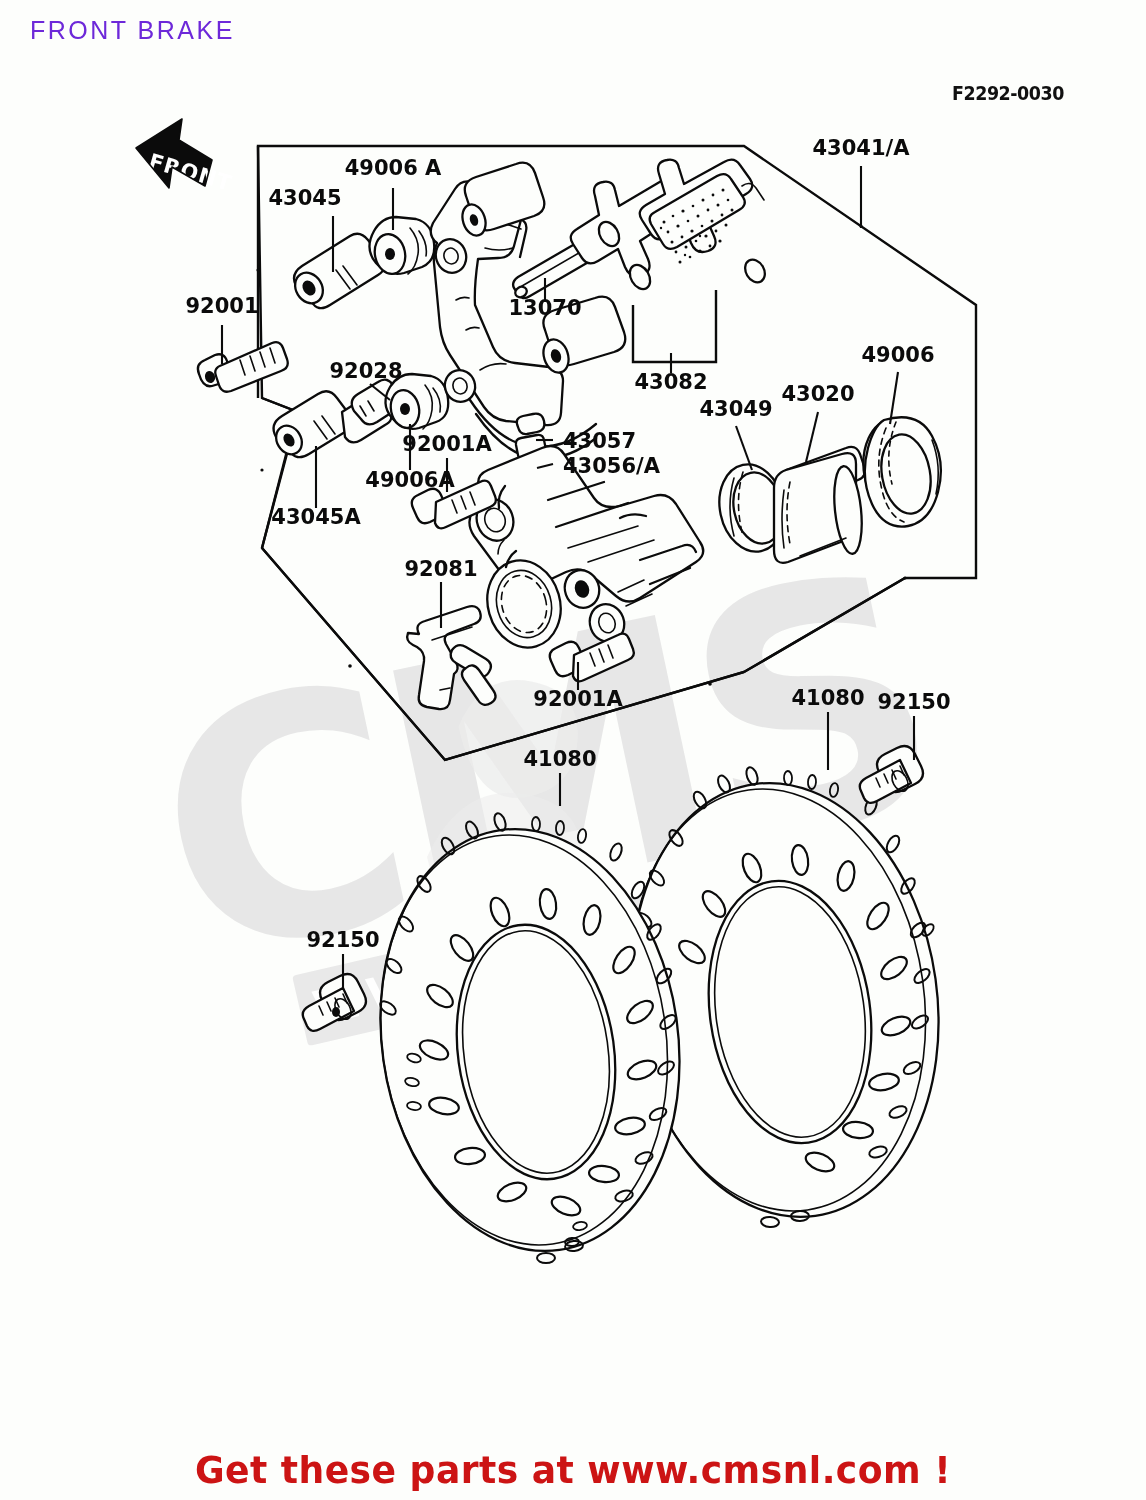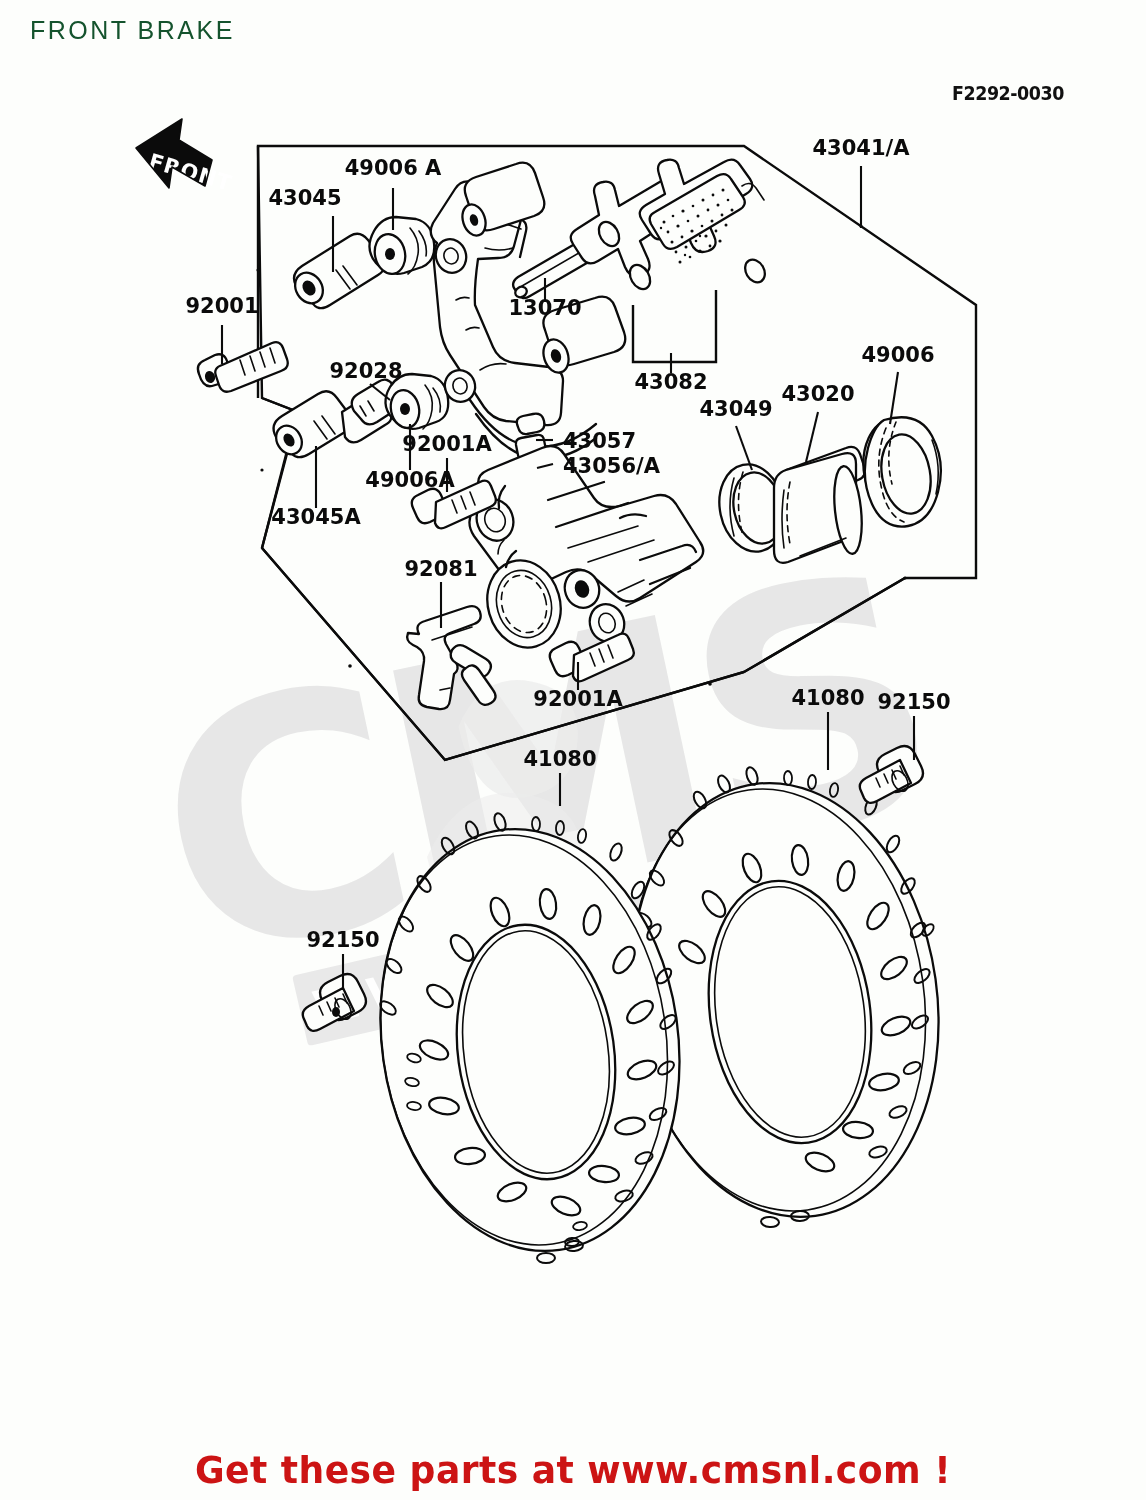--- a/index.html
+++ b/index.html
@@ -5,21 +5,21 @@
   html,body{margin:0;padding:0;}
   body{
     width:1146px;height:1500px;
     background:#fdfefc;
     font-family:"Liberation Sans", sans-serif;
     position:relative;overflow:hidden;
   }
   #stage{position:absolute;inset:0;width:1146px;height:1500px;}
   #page-title{
     position:absolute;left:30px;top:16px;
-    font-size:25px;letter-spacing:2.5px;color:#14532d;
+    font-size:25px;letter-spacing:2.5px;color:#6d28d9;
     font-weight:400;white-space:nowrap;
   }
   #diagram-code{
     position:absolute;left:952px;top:82px;
     font-size:19px;font-weight:700;color:#111;
     font-family:"DejaVu Sans", sans-serif;
     letter-spacing:-0.5px;transform:scaleX(.92);transform-origin:left top;
   }
   #footer-cta{
     position:absolute;left:0;right:0;top:1448px;

